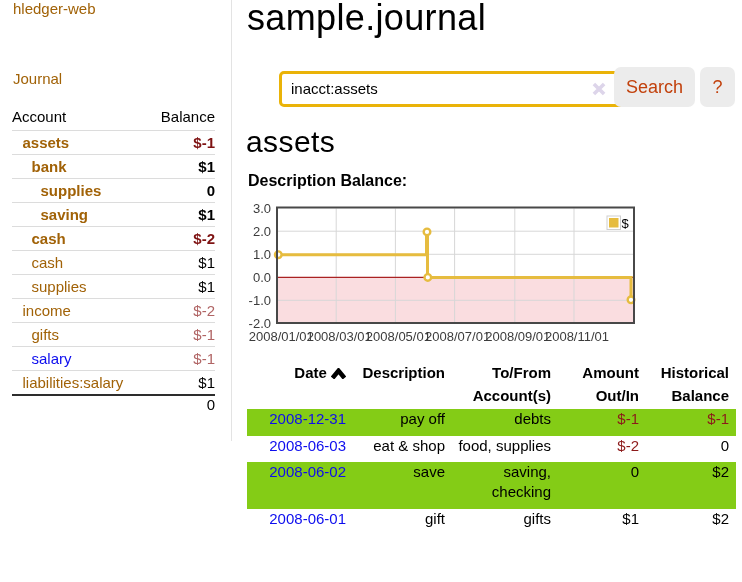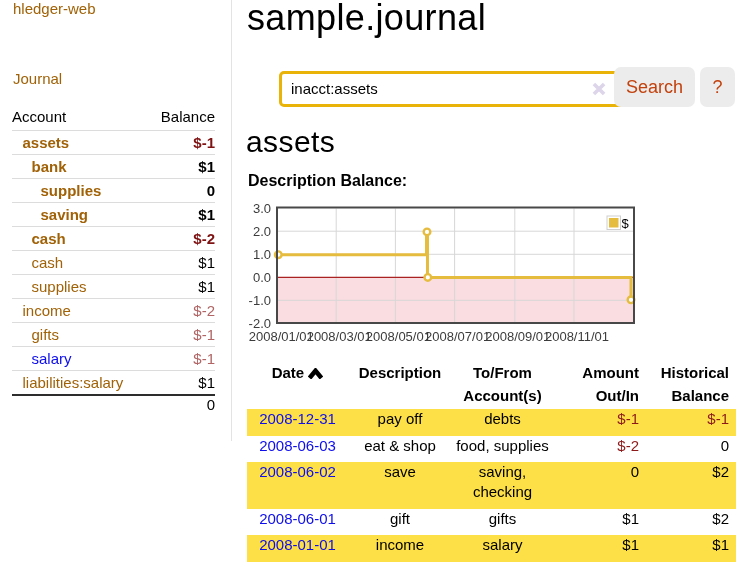--- a/index.html
+++ b/index.html
@@ -41,24 +41,24 @@
      border-radius:7px; font-family:"Liberation Sans",sans-serif; font-size:18px; color:#c2410c;
      text-align:center; line-height:40px; }
   #btn-search { left:614px; width:81px; }
   #btn-help { left:700px; width:35px; }
   #h2 { position:absolute; left:246px; top:124px; font-size:30px; font-weight:400; line-height:36px; letter-spacing:0.4px; }
   #histlabel { position:absolute; left:248px; top:170.5px; font-size:16px; font-weight:bold; line-height:20px; }
   #chart { position:absolute; left:240px; top:200px; }
 
   
   #reg { position:absolute; left:247px; top:361px; width:489px; line-height:20px; table-layout:fixed; }
-  #reg th, #reg td { vertical-align:top; padding:0 7px 6.5px 2px; text-align:center; }
+  #reg th, #reg td { vertical-align:top; padding:0 7px 6.5px 2px; text-align:right; }
   #reg th { font-weight:bold; line-height:23.2px; padding-bottom:2px; }
   #reg .r { text-align:right; }
-  #reg tr.g { background:#fde047;margin-top:18px; }
+  #reg tr.g { background:#84cc16;margin-top:18px; }
 </style>
 </head>
 <body>
   <div id="sideline"></div>
   <a id="apptitle" class="purple" href="#">hledger-web</a>
   <a id="journal" class="purple" href="#">Journal</a>
   <table id="acct">
     <tbody>
       <tr class="hdr">
         <th>Account</th>
@@ -221,21 +221,14 @@
       <td class="r">0</td>
         <td class="r">$2</td>
     </tr>
     <tr>
       <td><a class="blue" href="#">2008-06-01</a></td>
         <td>gift</td>
         <td>gifts</td>
       <td class="r">$1</td>
         <td class="r">$2</td>
     </tr>
-    <tr class="g">
-      <td><a class="blue" href="#">2008-01-01</a></td>
-        <td>income</td>
-        <td>salary</td>
-      <td class="r">$1</td>
-        <td class="r">$1</td>
-    </tr>
   </tbody>
   </table>
 
 </body></html>

